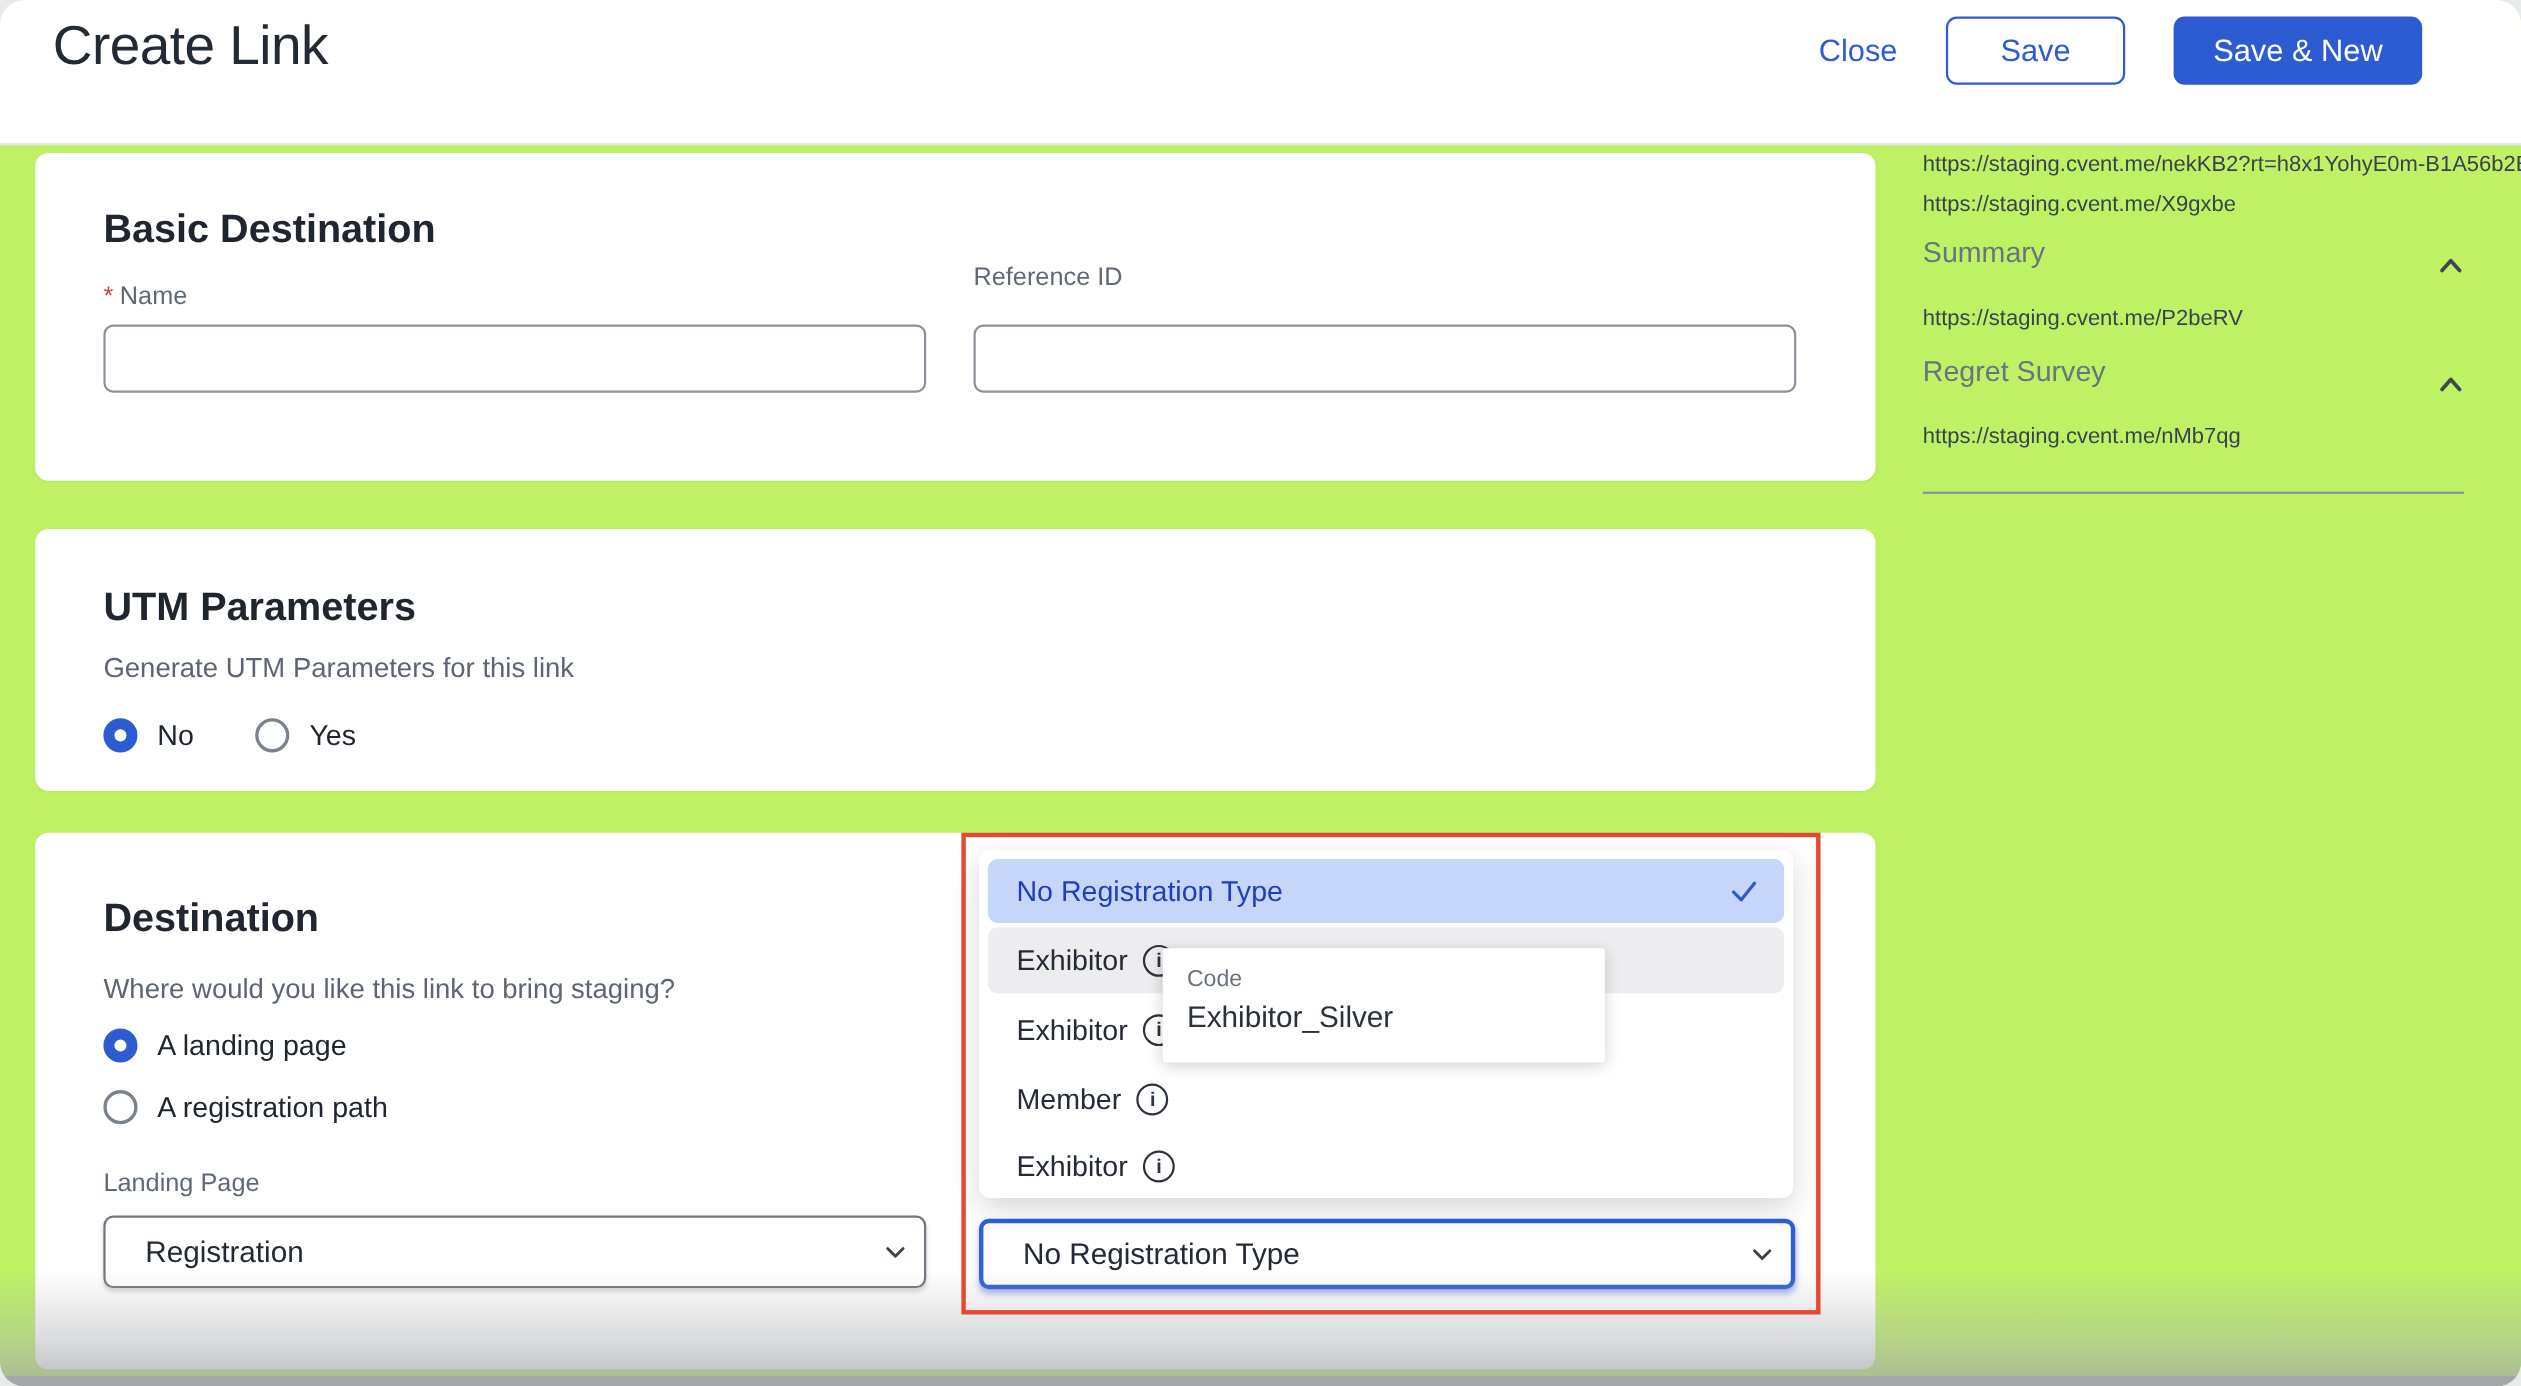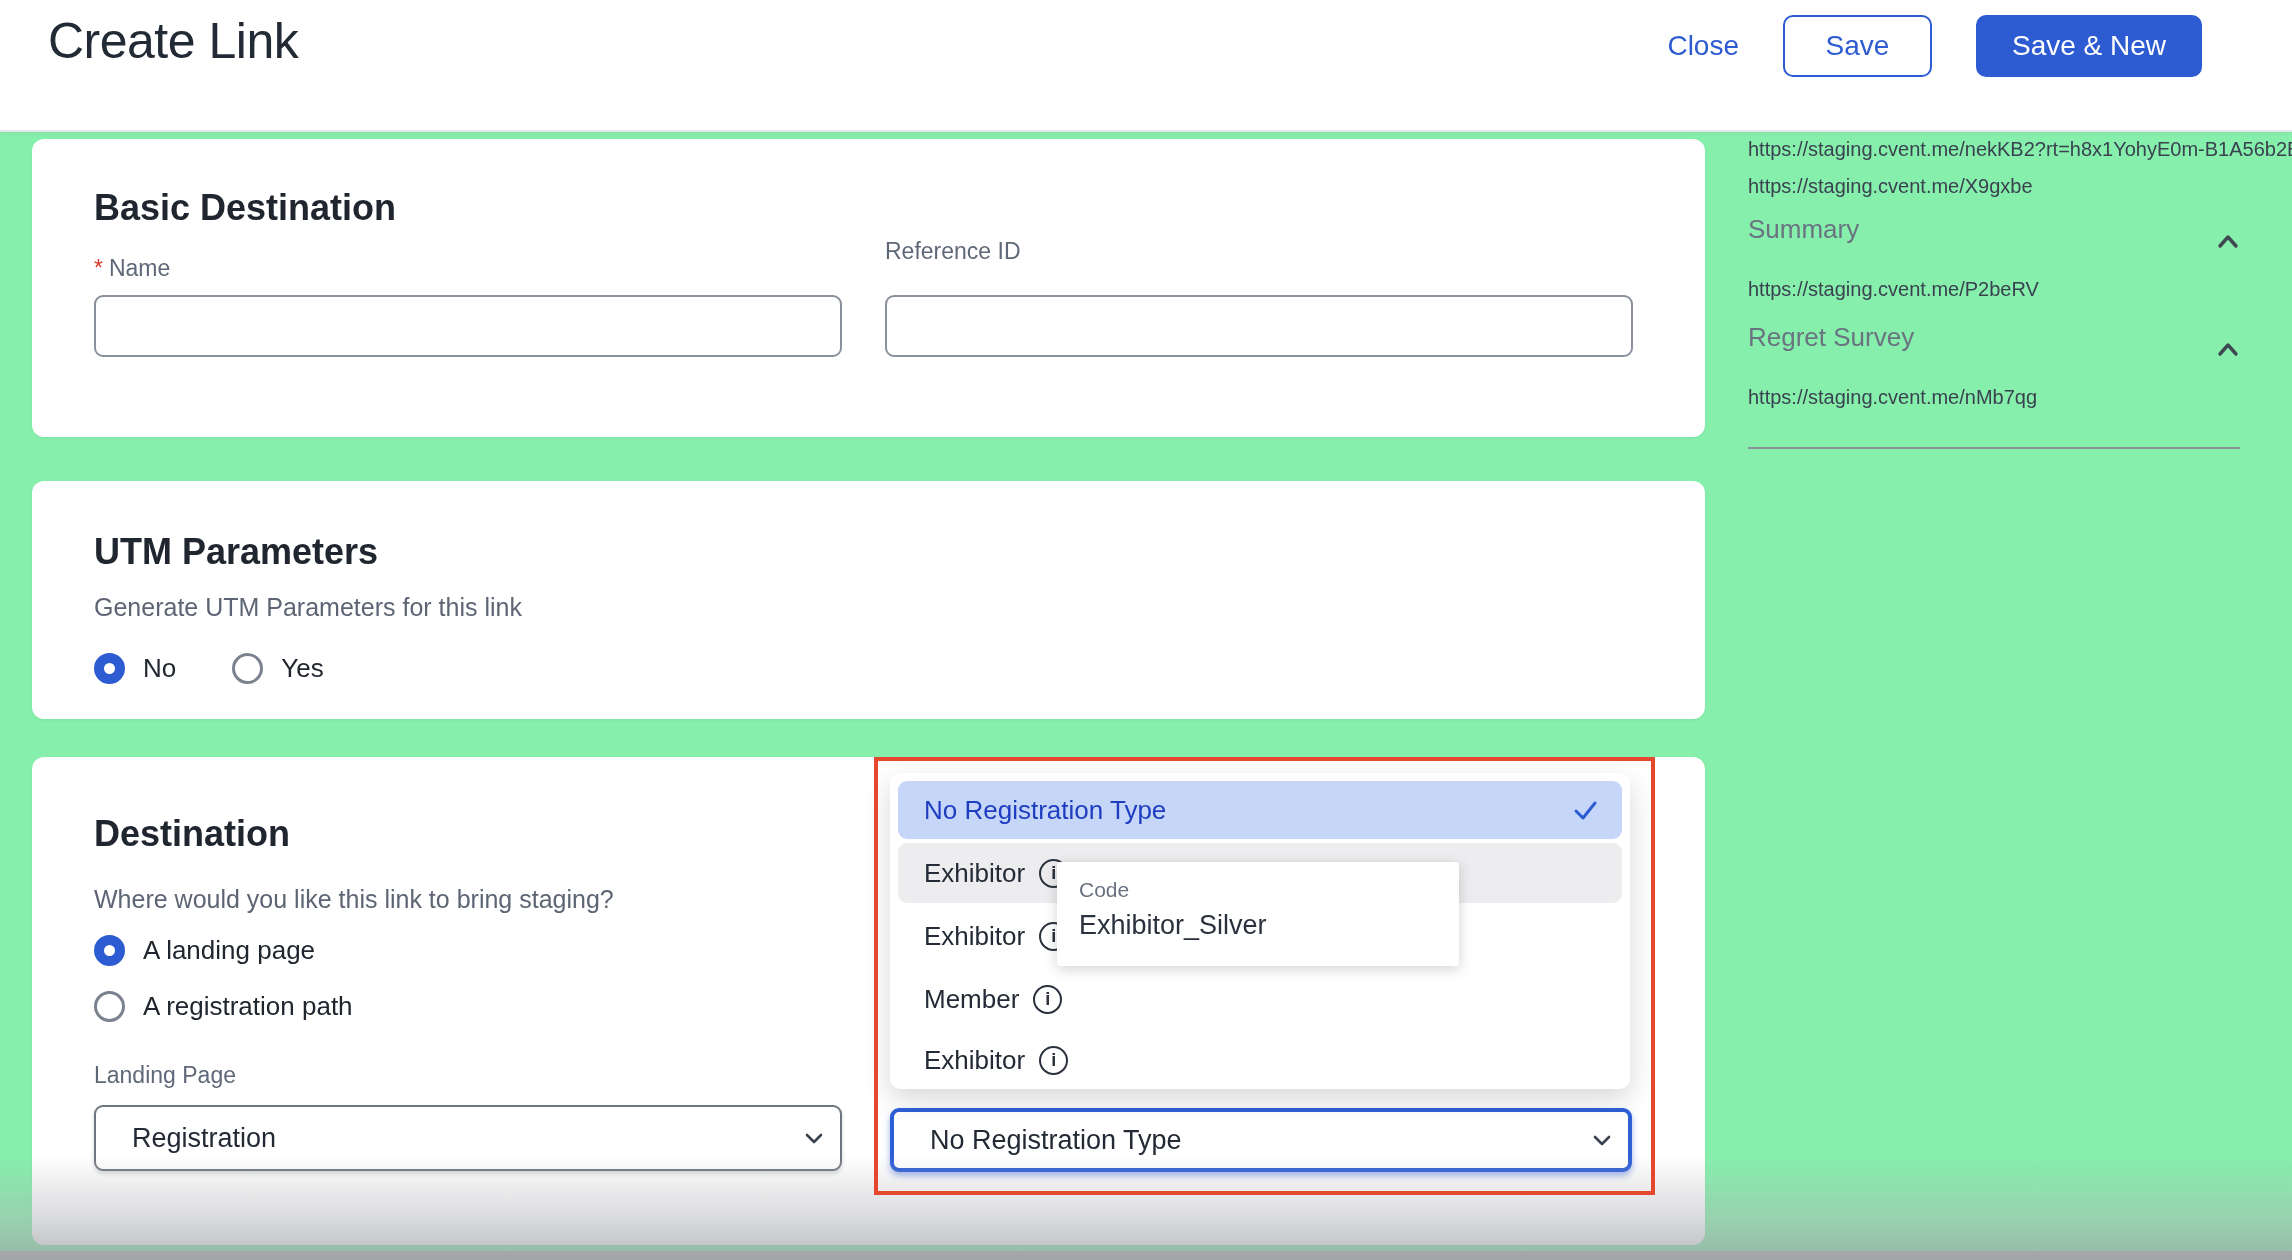--- a/index.html
+++ b/index.html
@@ -1,32 +1,32 @@
 <!DOCTYPE html>
 <html><head>
 <meta charset="utf-8">
 <style>
   * { box-sizing: border-box; margin: 0; padding: 0; }
   html,body { background:#e9eaec; }
   #app{
     position:relative; width:2292px; height:1260px;
-    background:#86efac; overflow:hidden;
-    font-family:"Liberation Sans", sans-serif; color:#232a35;
+    background:#bef264; overflow:hidden;
+    font-family:"Liberation Sans", sans-serif; color:#232a35;border-radius:22px;
   }
   
   .header{ position:absolute; top:0; left:0; right:0; height:132px; background:#ffffff;
            border-bottom:2px solid #e5e6e8; box-shadow:0 2px 5px rgba(0,0,0,.04); z-index:30; }
   .page-title{ position:absolute; left:48px; top:12px; font-size:50px; font-weight:500;
                letter-spacing:-0.5px; color:#222a35; }
   .header-actions{ position:absolute; right:90px; top:15px; height:62px; display:flex;
                    align-items:center; gap:44px; }
   .close-link{ color:#2d5bd1; font-size:28px; cursor:pointer; }
   .btn{ height:62px; border-radius:10px; font-size:28px; display:flex; align-items:center;
         justify-content:center; cursor:pointer; }
-  .btn-outline{ width:149px; border:2px solid #2d5bd1; color:#2d5bd1; background:#fff; }
+  .btn-outline{ width:163px; border:2px solid #2d5bd1; color:#2d5bd1; background:#fff; }
   .btn-primary{ width:226px; background:#2d5bd1; color:#ffffff; border:2px solid #2d5bd1; }
 
   
   .card{ position:absolute; left:32px; width:1673px; background:#ffffff; border-radius:12px;
          box-shadow:0 1px 3px rgba(0,0,0,.05); }
   #card-basic{ top:139px; height:298px; }
   #card-utm{ top:481px; height:238px; }
   #card-dest{ top:757px; height:488px; }
   .card-title{ position:absolute; left:62px; font-size:36px; font-weight:600; color:#20262f; }
   #card-basic .card-title{ top:48px; }

